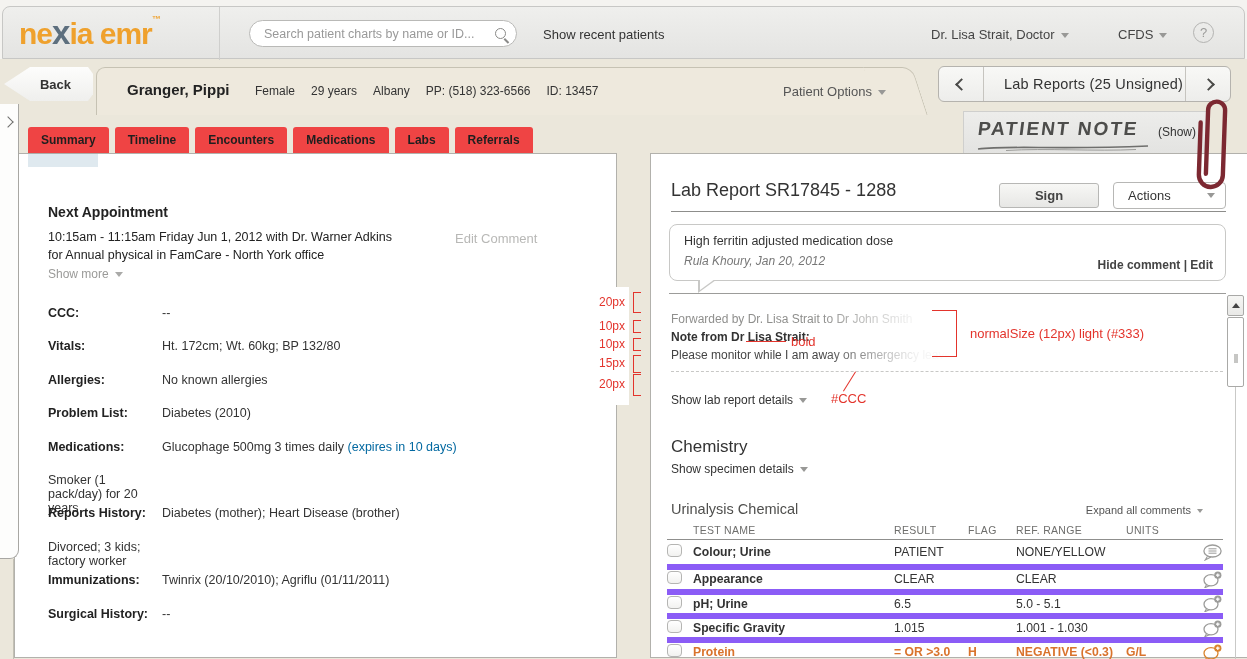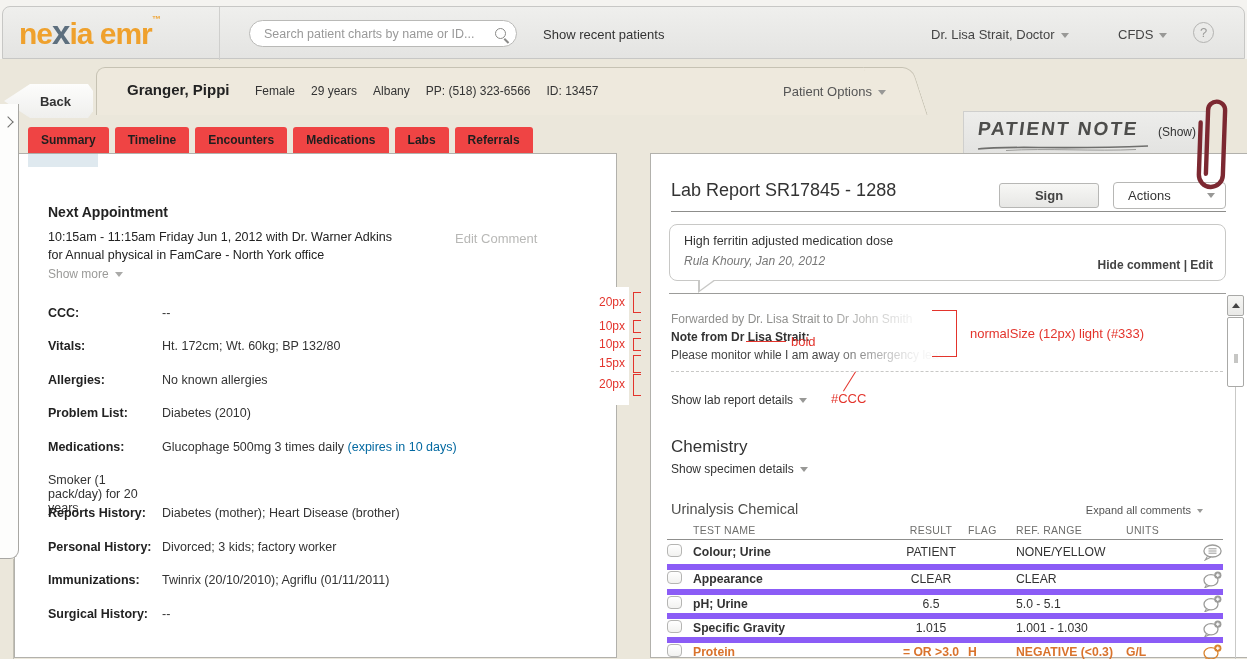--- a/index.html
+++ b/index.html
@@ -30,21 +30,21 @@
     border-top:5px solid #989896; margin-left:6px; vertical-align:middle; }
   .help { position:absolute; left:1190px; top:15px; width:21px; height:21px; border:1.5px solid #b3b3b1;
     border-radius:50%; color:#9a9a98; font-size:13px; display:flex; align-items:center; justify-content:center; cursor:pointer; }
 
   
   .back { position:absolute; left:4px; top:67px; width:89px; height:34px;
     background:linear-gradient(#fdfdfc,#efefed);
     clip-path:polygon(26px 0,84px 0,100% 20%,100% 80%,84px 100%,26px 100%,0 50%);
     filter:drop-shadow(0 0 1px #96958f);
     display:flex; align-items:center; justify-content:center; padding-left:14px;
-    font-weight:bold; font-size:13px; color:#333; cursor:pointer;margin-top:17px; }
+    font-weight:bold; font-size:13px; color:#333; cursor:pointer; }
   .ptab { position:absolute; left:96px; top:67px; width:800px; height:48px; background:#eee9dd;
     border:1px solid #c6c2b3; border-bottom:none; border-right:none; border-top-left-radius:9px; }
   .ptab::after { content:""; position:absolute; top:-1px; right:-24px; bottom:0; width:48px; background:#eee9dd;
     border-top:1px solid #c6c2b3; border-right:1px solid #c6c2b3; border-top-right-radius:10px; transform:skewX(18deg); }
   .pname { position:absolute; left:30px; top:13px; font-weight:bold; font-size:15px; color:#222; z-index:1; }
   .pdemo { position:absolute; left:158px; top:16px; font-size:12px; color:#333; z-index:1; white-space:nowrap; }
   .pdemo span { margin-right:16px; }
   .poptions { position:absolute; left:686px; top:16px; font-size:13px; color:#555; z-index:1; cursor:pointer; }
   .pager { position:absolute; left:938px; top:66px; width:293px; height:36px;
     background:linear-gradient(#f8f8f6,#ededeb); border:1px solid #b5b3ae; border-radius:6px;
@@ -132,21 +132,21 @@
 
   
   .ltable { position:absolute; left:16px; top:367px; width:556px; }
   .t-head { display:flex; height:19px; align-items:center; border-bottom:1px solid #8f8f8d;
     font-size:10.5px; color:#6e6e6c; letter-spacing:0.3px; }
   .t-row { display:flex; height:24.3px; align-items:center; border-top:6px solid #8b5cf6; font-size:12.2px; color:#333; }
   .t-row:first-of-type { border-top:none; }
   .c-check { width:26px; }
   .c-name { width:201px; font-weight:bold; }
   .t-head .c-name { font-weight:normal; }
-  .c-result { width:74px;text-align:center; }
+  .c-result { width:74px; }
   .c-flag { width:48px; }
   .c-ref { width:110px; }
   .c-units { width:69px; }
   .c-icon { width:28px; display:flex; justify-content:flex-end; color:#9c9c9a; }
   .t-row.alert { color:#d9732c; }
   .t-row.alert .c-result, .t-row.alert .c-flag, .t-row.alert .c-ref, .t-row.alert .c-units { font-weight:bold; }
   .t-row.alert .c-icon { color:#d9842f; }
   .chk { width:15px; height:13px; border:1px solid #b5b5b3; border-radius:4px;
     background:linear-gradient(#fff,#f2f2f0); display:inline-block; cursor:pointer; }
 
@@ -203,20 +203,29 @@
   </div>
 
   <div class="back">Back</div>
   <div class="ptab">
     <div class="pname">Granger, Pippi</div>
     <div class="pdemo">
       
     <span>Female</span><span>29 years</span><span>Albany</span><span>PP: (518) 323-6566</span><span>ID: 13457</span></div>
     <div class="poptions"><span>Patient Options</span><span class="caret"></span></div>
   </div>
+  <div class="pager">
+    <div class="pager-btn prev">
+        <span class="chev left"></span>
+      </div>
+    <div class="pager-label">Lab Reports (25 Unsigned)</div>
+    <div class="pager-btn next">
+        <span class="chev right"></span>
+      </div>
+  </div>
 
   <div class="pn-card">
     <div class="pn-title">PATIENT NOTE</div>
     <svg class="pn-squiggle" width="175" height="9" viewBox="0 0 175 9">
       <path d="M2 6 C 35 2, 80 7, 172 3" stroke="#6f6f6d" stroke-width="1.6" fill="none"></path>
       <path d="M30 7.5 C 70 5, 120 8.5, 160 6.5" stroke="#8a8a88" stroke-width="0.8" fill="none"></path>
     </svg>
     <div class="pn-show">(Show)</div>
   </div>
   <svg class="paperclip" width="34" height="104" viewBox="0 0 34 104">
@@ -288,21 +297,20 @@
         <div class="f-row">
           <div class="f-value"><span>Smoker (1 pack/day) for 20 years</span> <span class="f-alert"></span></div>
         </div>
 
         <div class="f-row">
           <div class="f-label">Reports History:</div>
           <div class="f-value"><span>Diabetes (mother); Heart Disease (brother)</span> <span class="f-alert"></span></div>
         </div>
 
         <div class="f-row">
-          <div class="f-label">Personal History:</div>
           <div class="f-value"><span>Divorced; 3 kids; factory worker</span> <span class="f-alert"></span></div>
         </div>
 
         <div class="f-row">
           <div class="f-label">Immunizations:</div>
           <div class="f-value"><span>Twinrix (20/10/2010); Agriflu (01/11/2011)</span> <span class="f-alert"></span></div>
         </div>
 
         <div class="f-row">
           <div class="f-label">Surgical History:</div>

